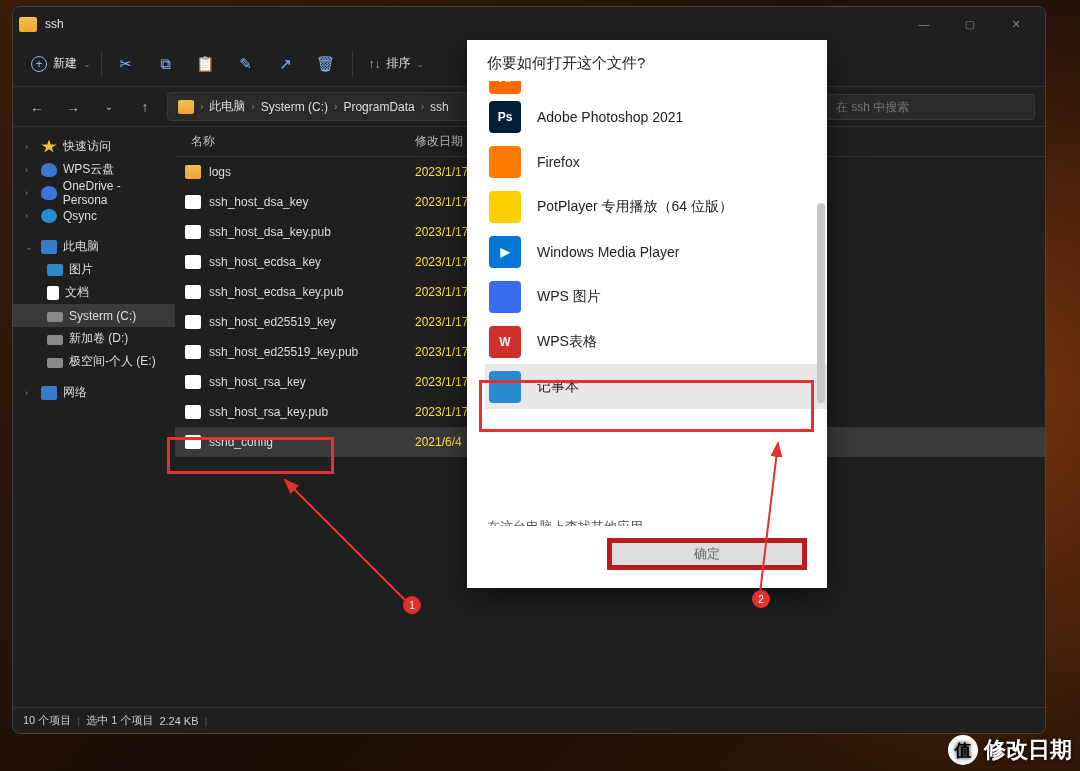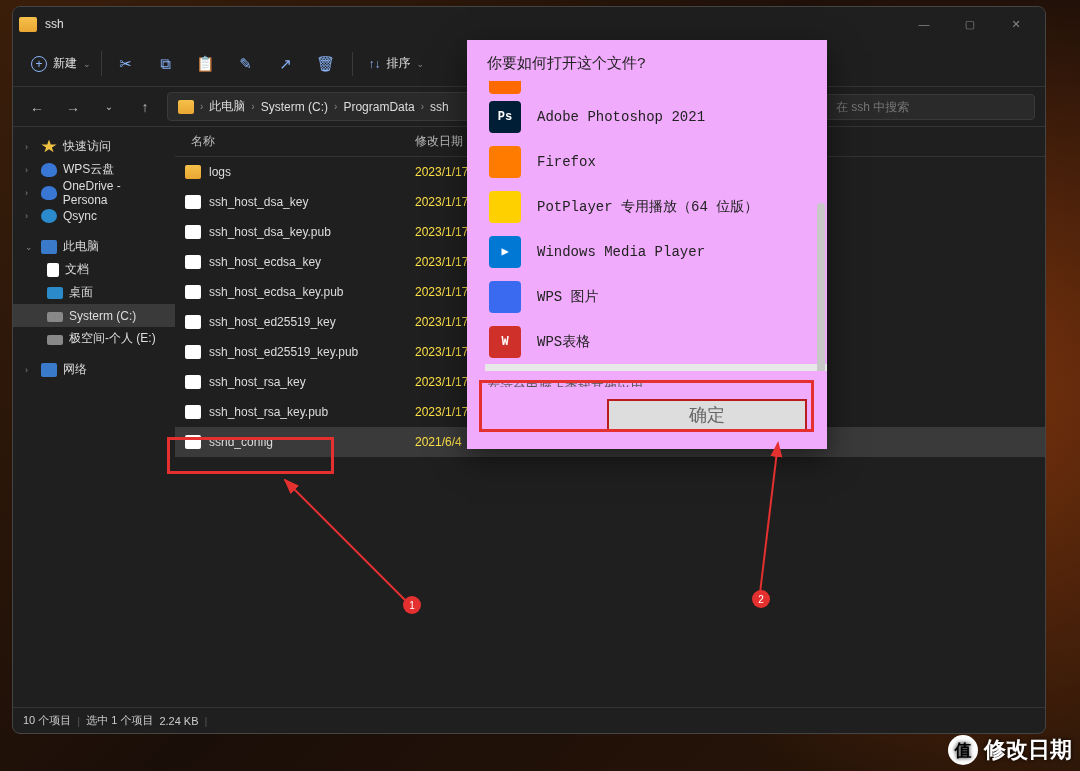--- a/index.html
+++ b/index.html
@@ -107,34 +107,33 @@
     height: 26px; display: flex; align-items: center; padding: 0 10px;
     border-top: 1px solid #333; color: #ccc; font-size: 11px; gap: 6px;
   }
   .stat-sep { color: #555; }
   
   .redbox { position: absolute; border: 3px solid #e53030; pointer-events: none; }
   .arrow { position: absolute; pointer-events: none; }
   .badge { position: absolute; width: 18px; height: 18px; border-radius: 50%; background: #e53030; color: #fff; font-size: 10px; display: flex; align-items: center; justify-content: center; }
   
   .dialog {
-    position: absolute; top: 40px; left: 467px; width: 360px; height: 409px;
-    background: #f0abfc; color: #222; display: flex; flex-direction: column;
+    position: absolute; top: 40px; left: 467px; width: 360px; height: 548px;
+    background: #ffffff; color: #222; display: flex; flex-direction: column;
     box-shadow: 0 10px 30px rgba(0,0,0,0.5);
-    font-family: Liberation Mono, monospace;
   }
   .dlg-title { padding: 14px 20px 8px; font-size: 15px; color: #222; }
   .dlg-list { flex: 1; overflow: hidden; padding: 0 0 0 18px; position: relative; }
   .dlg-item { display: flex; align-items: center; gap: 16px; height: 45px; padding: 0 4px; }
   .dlg-item.sel { background: #e8e8e8; }
   .app-icon { width: 32px; height: 32px; border-radius: 4px; flex-shrink: 0; display: flex; align-items: center; justify-content: center; color: #fff; font-size: 12px; font-weight: bold; }
   .app-label { font-size: 14px; color: #222; }
   .dlg-more { padding: 8px 20px; font-size: 13px; color: #555; }
   .dlg-footer { padding: 12px 20px 18px; display: flex; justify-content: flex-end; }
-  .dlg-ok { width: 200px; height: 32px; background: #ddd; border: 2px solid #b91c1c; color: #666; font-size: 18px; display: flex; align-items: center; justify-content: center; }
+  .dlg-ok { width: 200px; height: 32px; background: #ddd; border: 5px solid #b91c1c; color: #666; font-size: 13px; display: flex; align-items: center; justify-content: center; }
   .dlg-scroll { position: absolute; right: 2px; top: 0; width: 10px; height: 100%; }
   .dlg-scroll-thumb { position: absolute; right: 0; top: 122px; width: 8px; height: 200px; background: #c8c8c8; border-radius: 4px; }
   
   .water { position: absolute; right: 8px; bottom: 6px; display: flex; align-items: center; gap: 6px; color: #fff; font-size: 22px; font-weight: bold; text-shadow: 0 0 4px #000; }
   .water .circ { width: 30px; height: 30px; border-radius: 50%; background: #fff; color: #000; display: flex; align-items: center; justify-content: center; font-size: 17px; font-weight: bold; }
 </style>
 </head>
 <body>
 
 <div class="backdrop"></div>
@@ -211,30 +210,34 @@
           <span class="ic ic-q"></span>
           <span>Qsync</span>
         </div>
         <div style="height: 8px;"></div>
         <div class="sb-item">
           <span class="chev">⌄</span>
           <span class="ic ic-pc"></span>
           <span>此电脑</span>
         </div>
         <div class="sb-item indent">
+          <span class="ic ic-img"></span>
+          <span>图片</span>
+        </div>
+        <div class="sb-item indent">
           <span class="ic ic-doc"></span>
           <span>文档</span>
-        </div>
-        <div class="sb-item indent">
-          <span class="ic ic-desk"></span>
-          <span>桌面</span>
         </div>
         <div class="sb-item indent sel">
           <span class="ic ic-drive"></span>
           <span>Systerm (C:)</span>
+        </div>
+        <div class="sb-item indent">
+          <span class="ic ic-drive"></span>
+          <span>新加卷 (D:)</span>
         </div>
         <div class="sb-item indent">
           <span class="ic ic-drive"></span>
           <span>极空间-个人 (E:)</span>
         </div>
         <div style="height: 8px;"></div>
         <div class="sb-item">
           <span class="chev">›</span>
           <span class="ic ic-net"></span>
           <span>网络</span>

